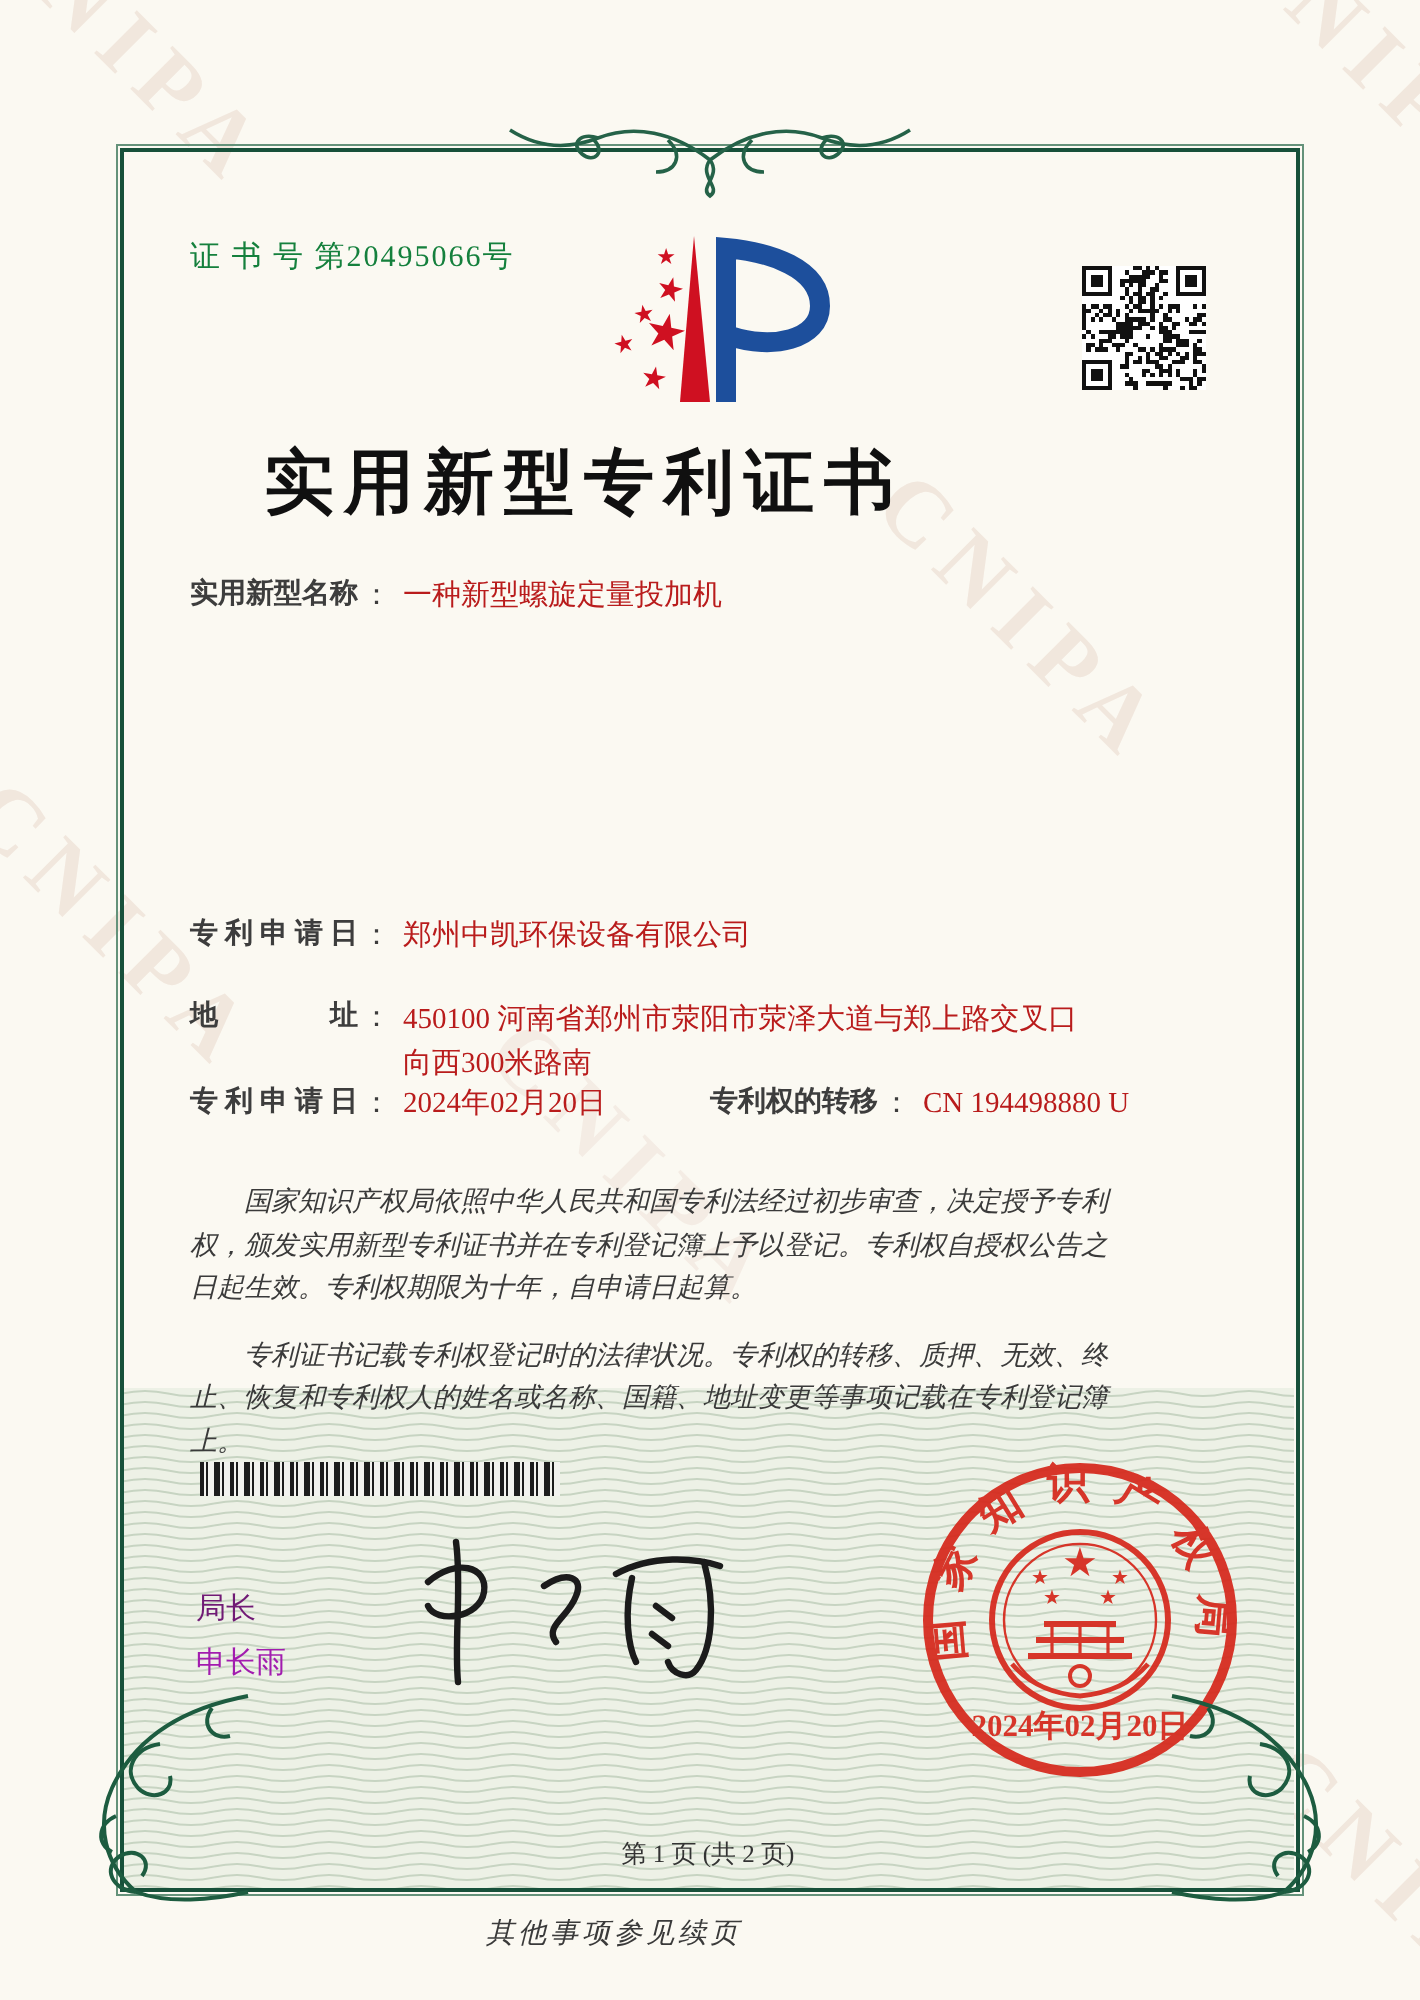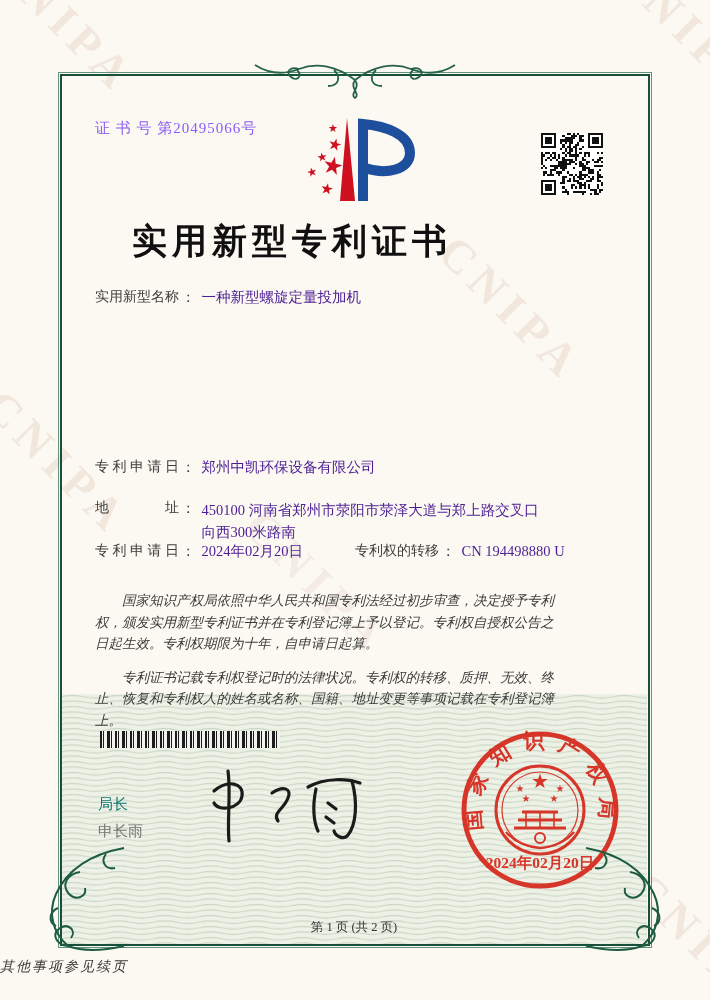--- a/index.html
+++ b/index.html
@@ -36,40 +36,40 @@
   .frame::after{
     content:"";position:absolute;inset:1px;border:2px solid #17503a;
   }
 
   
   .guilloche{position:absolute;left:61px;top:694px;}
 
   
   .cert-no{
     position:absolute;left:95px;top:119px;
-    font-size:15px;letter-spacing:1px;color:#8b5cf6;
+    font-size:15px;letter-spacing:1px;color:#15803d;
   }
   .logo{position:absolute;left:285px;top:108px;}
   .qr{position:absolute;left:541px;top:133px;}
 
   .title{
     position:absolute;left:0;top:218px;width:579px;
     text-align:center;font-size:35px;font-weight:bold;
     letter-spacing:5px;text-indent:5px;color:#101010;
   }
 
   
   .row{position:absolute;left:95px;width:480px;height:22px;font-size:14.5px;}
   .flabel{
     display:inline-block;width:84px;vertical-align:top;
     text-align:justify;text-align-last:justify;
-    font-size:14px;color:#3d3d3d;
+    font-size:14px;color:#3d3d3d;font-weight:bold;
   }
   .fcolon{display:inline-block;margin:0 6px 0 2px;color:#3d3d3d;}
-  .fvalue{color:#4c1d95;}
+  .fvalue{color:#b91c1c;}
   .addr-line{display:block;line-height:22px;}
   .row-pair2{position:absolute;left:260px;top:0;white-space:nowrap;}
 
   
   .paras{
     position:absolute;left:95px;top:578px;width:464px;
     font-size:13.5px;line-height:21.5px;font-style:italic;color:#3a3a3a;
   }
   .paras p{margin:12px 0 8px 0;text-indent:2em;}
 
@@ -78,43 +78,43 @@
     position:absolute;left:100px;top:731px;width:180px;height:17px;
     background:
       repeating-linear-gradient(90deg,
         #1c1c1c 0 2px,#f2f2ee 2px 3px,
         #1c1c1c 3px 4px,#f2f2ee 4px 7px,
         #1c1c1c 7px 10px,#f2f2ee 10px 11px,
         #1c1c1c 11px 12px,#f2f2ee 12px 15px);
   }
   .official-title{
     position:absolute;left:98px;top:795px;font-size:15px;
-    font-family:"Liberation Sans","DejaVu Sans",sans-serif;color:#0f766e;
+    font-family:"Liberation Sans","DejaVu Sans",sans-serif;color:#701a75;
   }
   .official-name{
     position:absolute;left:98px;top:822px;font-size:15px;
-    font-family:"Liberation Sans","DejaVu Sans",sans-serif;color:#737373;
+    font-family:"Liberation Sans","DejaVu Sans",sans-serif;color:#a21caf;
   }
   .signature{position:absolute;left:200px;top:763px;}
 
   
   .seal{position:absolute;left:458px;top:728px;opacity:.93;}
 
   
   .orn-top{position:absolute;left:248px;top:56px;}
   .orn-bl{position:absolute;left:22px;top:842px;}
   .orn-br{position:absolute;left:578px;top:842px;transform:scale(-1,1);}
 
   
   .page-no{
     position:absolute;left:58px;top:919px;width:592px;text-align:center;
     font-size:12.5px;color:#333;
   }
   .continue-note{
-    position:absolute;left:0;top:958px;width:614px;
+    position:absolute;left:0;top:958px;width:614px;text-align:center;
     font-size:14px;font-style:italic;letter-spacing:2px;color:#3a3a3a;
   }
 </style>
 </head>
 <body>
 
 <div class="page">
 
   <div class="wm wm1">CNIPA</div>
   <div class="wm wm2">CNIPA</div>

